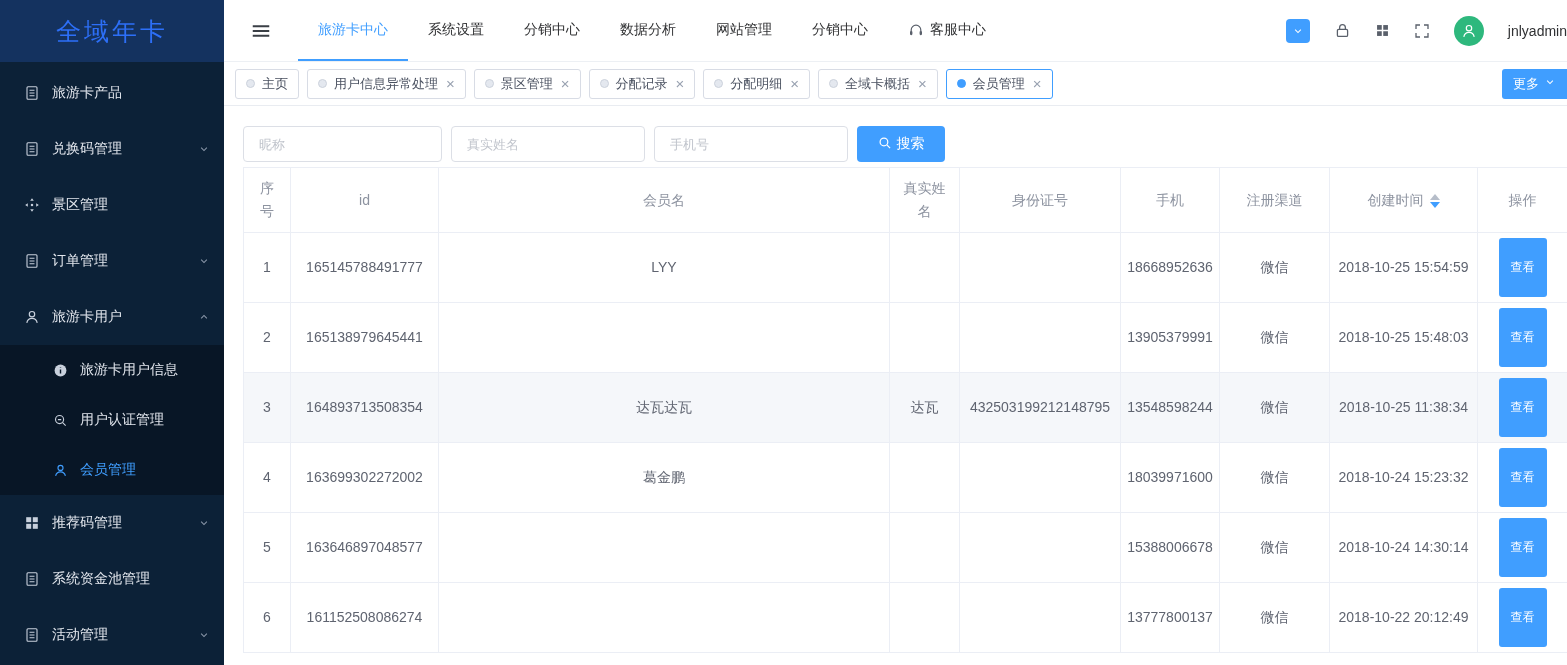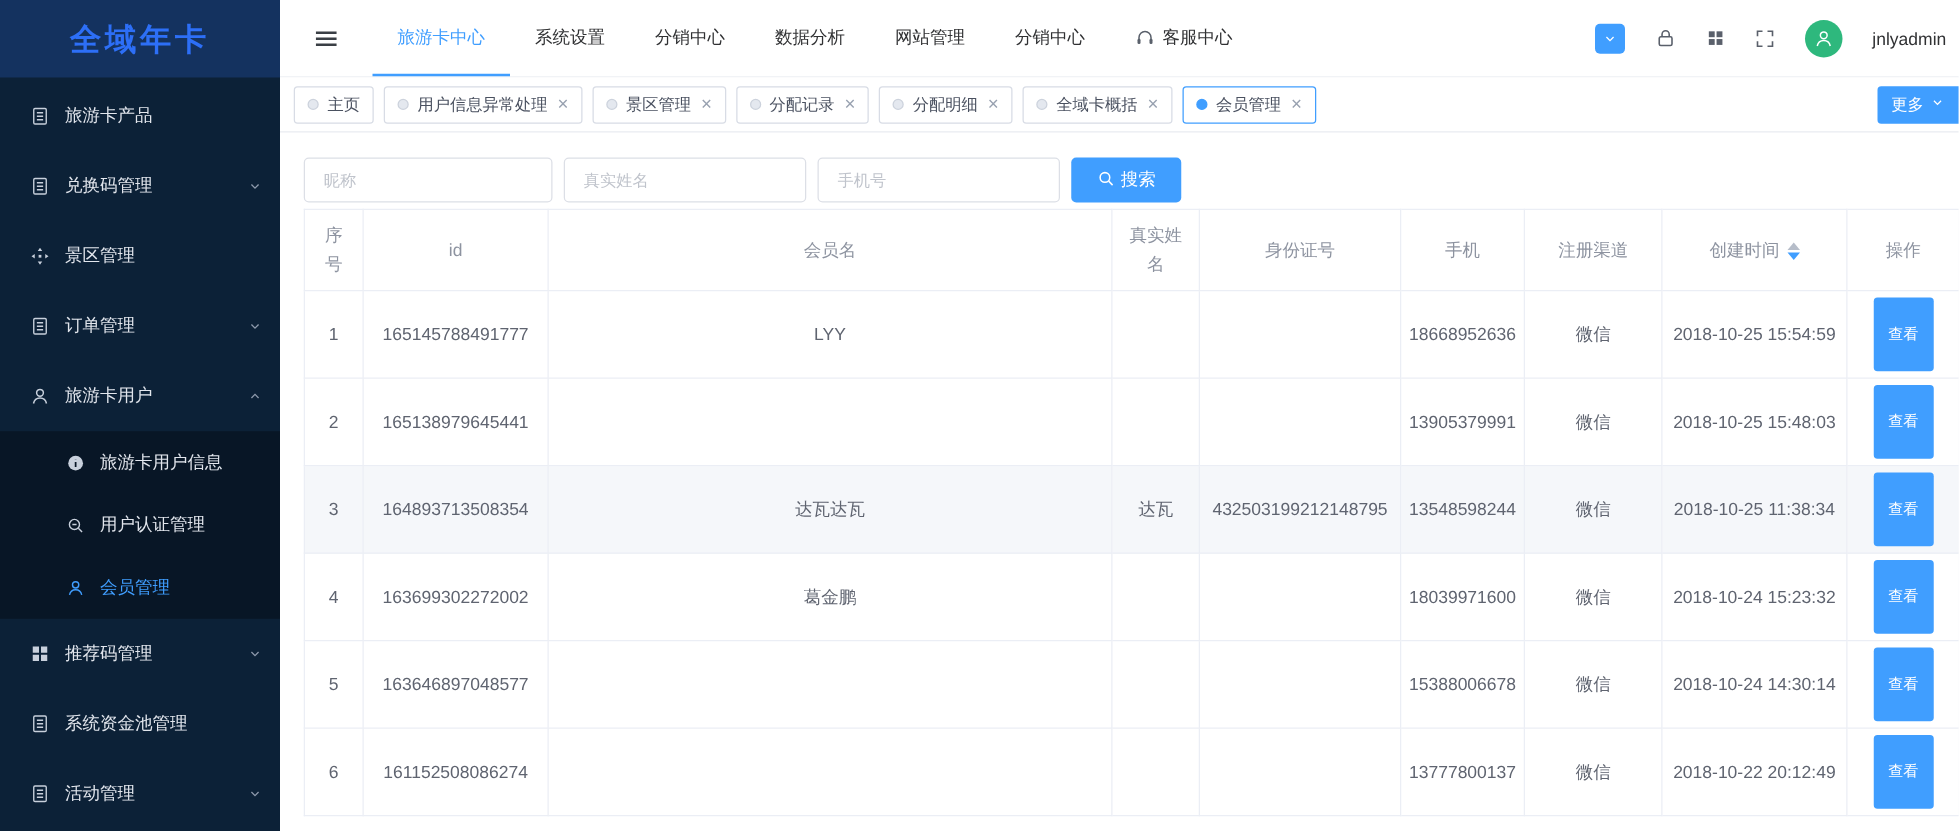--- a/index.html
+++ b/index.html
@@ -4,41 +4,41 @@
 <style>
   *{box-sizing:border-box;margin:0;padding:0}
   html,body{width:1567px;height:665px;overflow:hidden}
   body{display:flex;font-family:"Liberation Sans","DejaVu Sans",sans-serif;background:#fff}
   .icon{display:inline-flex;align-items:center;justify-content:center}
   .icon svg{display:block}
 
   
   .sidebar{width:224px;min-width:224px;height:665px;background:#0c2137;display:flex;flex-direction:column}
   .logo{height:62px;min-height:62px;background:#14325f;display:flex;align-items:center;justify-content:center}
-  .logo-text{color:#2d6ff7;font-size:25px;font-weight:700;letter-spacing:3px}
+  .logo-text{color:#2d6ff7;font-size:25px;font-weight:400;letter-spacing:3px}
   .menu{flex:1;padding-top:3px;overflow:hidden}
   .menu-item{height:56px;display:flex;align-items:center;gap:12px;padding:0 14px 0 24px;color:#e2e6ed;font-size:14px;cursor:pointer;white-space:nowrap}
   .menu-item .icon{color:#c8d0dc}
   .menu-item .chev{margin-left:auto;color:#8d99ab}
   .menu-item.active{color:#409eff}
   .menu-item.active .icon{color:#409eff}
   .submenu{background:#081626}
   .menu-item.sub{height:50px;padding-left:53px}
 
   
   .main{flex:1;display:flex;flex-direction:column;min-width:0;background:#fff}
 
   
   .header{height:62px;min-height:62px;display:flex;align-items:stretch;border-bottom:1px solid #edf0f4}
   .hamburger{border:none;background:none;padding:0 16px 0 26px;display:flex;align-items:center;color:#3a3f45;cursor:pointer}
   .topnav{display:flex;margin-left:10px}
   .nav-item{display:flex;align-items:center;gap:6px;padding:0 20px;font-size:14px;color:#303133;border-bottom:2px solid transparent;cursor:pointer;white-space:nowrap}
   .nav-item.active{color:#409eff;border-bottom-color:#409eff}
   .nav-item .icon{color:#5a606b}
-  .header-right{margin-left:auto;display:flex;align-items:center;gap:24px;padding-right:10px}
+  .header-right{margin-left:auto;display:flex;align-items:center;gap:24px;padding-right:0}
   .mini-dd{width:24px;height:24px;border:none;border-radius:4px;background:#409eff;color:#fff;display:flex;align-items:center;justify-content:center;cursor:pointer}
   .hicon{border:none;background:none;color:#5a606b;display:flex;align-items:center;cursor:pointer}
   .avatar{width:30px;height:30px;border-radius:50%;background:#2eb87d;color:#fff;display:flex;align-items:center;justify-content:center}
   .username{font-size:14px;color:#303133}
 
   
   .tabbar{height:44px;min-height:44px;display:flex;align-items:center;border-bottom:1px solid #e9ecf1;position:relative;padding-left:11px;background:#fff}
   .tablist{display:flex;gap:8px;align-items:center}
   .tab{display:flex;align-items:center;gap:7px;height:30px;padding:0 10px;border:1px solid #d8dce5;border-radius:3px;font-size:13px;color:#4a5160;background:#fff;cursor:pointer;white-space:nowrap}
   .tab .dot{width:9px;height:9px;border-radius:50%;background:#e4e8ef;border:1px solid #ccd2dc}

